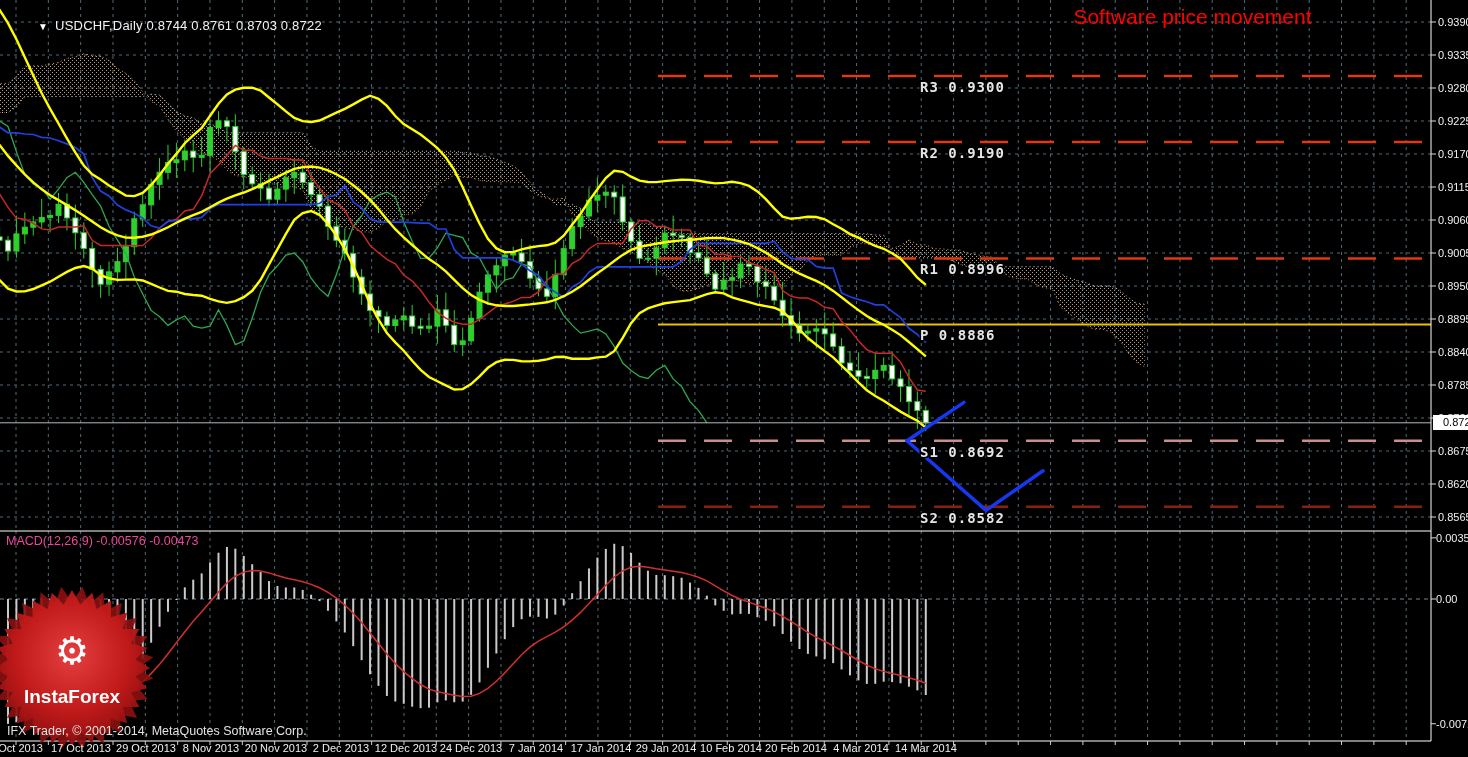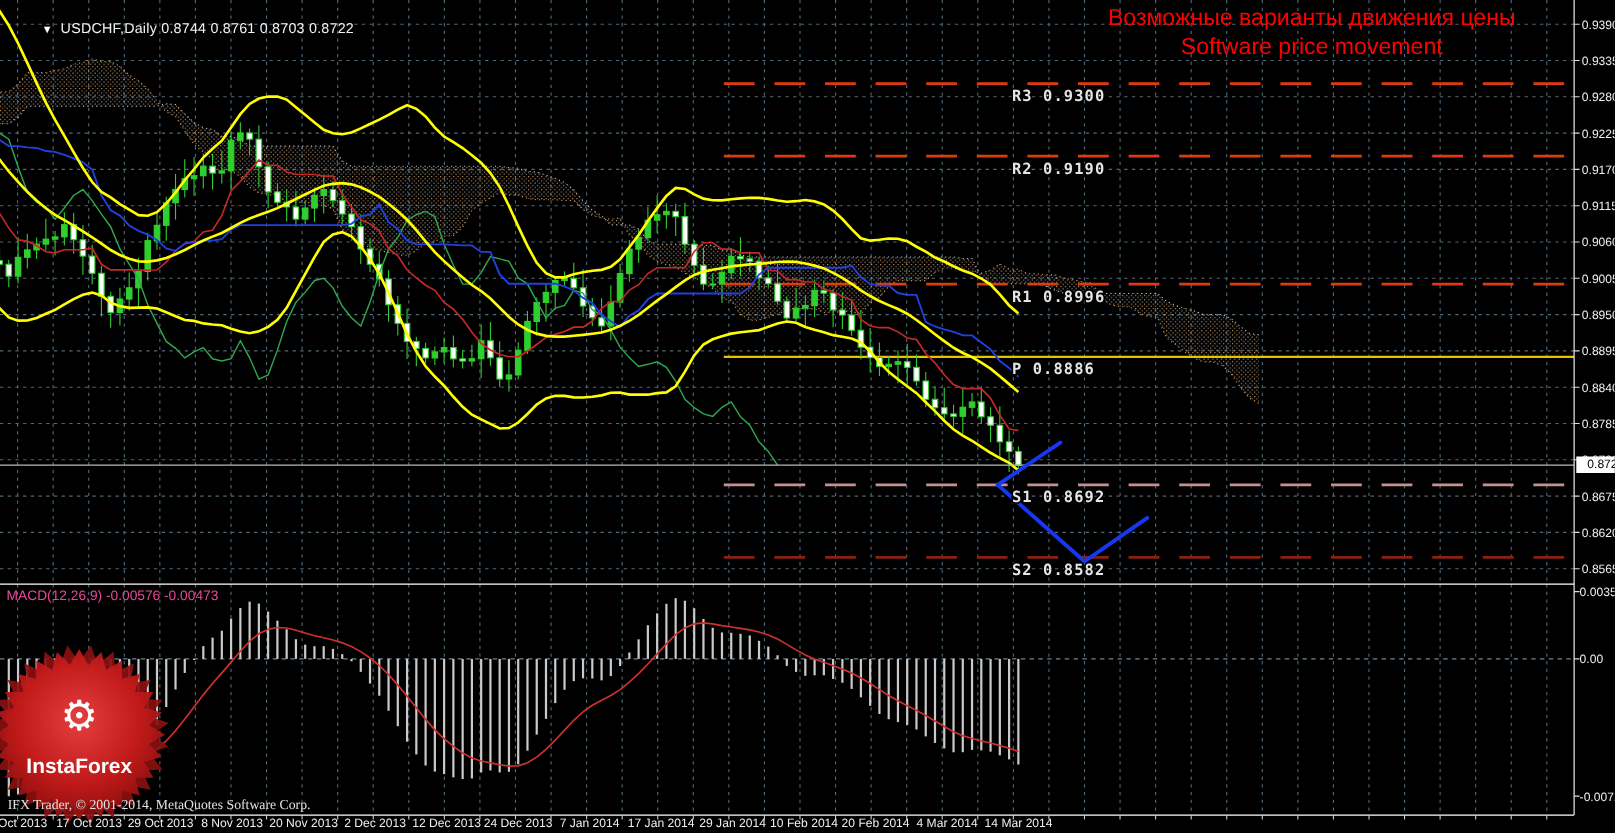--- a/index.html
+++ b/index.html
@@ -3,21 +3,21 @@
 <meta charset="utf-8">
 <style>
   html,body{margin:0;padding:0;background:#000;width:1468px;height:757px;overflow:hidden;}
   #stage{position:relative;width:1468px;height:757px;background:#000;font-family:"Liberation Sans",sans-serif;}
   #chart-svg{position:absolute;left:0;top:0;z-index:1;}
   .ovl{position:absolute;z-index:5;white-space:nowrap;}
   #title-bar{left:6px;top:18px;color:#F2F2F2;font-size:13px;letter-spacing:.2px;margin-left:32px;}
   #title-bar .dd{display:inline-block;font-size:10px;margin-right:7px;color:#FFF;}
   #annotation{left:995px;top:4px;width:395px;text-align:center;color:#FF0000;font-size:21px;line-height:26px;z-index:5;}
   #macd-label{left:6px;top:534px;color:#ec4899;font-size:12.5px;}
-  #copyright{left:7px;top:724px;color:#E2E2E2;font-size:12.5px;z-index:7;font-family:Liberation Serif, serif;}
+  #copyright{left:7px;top:724px;color:#E2E2E2;font-size:12.5px;z-index:7;}
   #price-tag{left:1433px;top:415px;width:33px;height:15px;background:#FFFFFF;color:#000;font-size:11px;line-height:15px;padding-left:10px;z-index:6;}
 </style>
 </head>
 <body>
 
 <div id="stage">
   <svg id="chart-svg" width="1468" height="757">
       <defs>
         <clipPath id="cm">
           <rect x="0" y="0" width="1431" height="531"></rect>
@@ -615,21 +615,20 @@
         <text x="920" y="274.4" font-family="DejaVu Sans Mono" font-size="14px" font-weight="bold" fill="#E5E5E5" stroke="#000" stroke-width="3" paint-order="stroke" letter-spacing="1">R1 0.8996</text>
         <text x="920" y="340.4" font-family="DejaVu Sans Mono" font-size="14px" font-weight="bold" fill="#E5E5E5" stroke="#000" stroke-width="3" paint-order="stroke" letter-spacing="1">P 0.8886</text>
         <text x="920" y="456.79999999999984" font-family="DejaVu Sans Mono" font-size="14px" font-weight="bold" fill="#E5E5E5" stroke="#000" stroke-width="3" paint-order="stroke" letter-spacing="1">S1 0.8692</text>
         <text x="920" y="522.8" font-family="DejaVu Sans Mono" font-size="14px" font-weight="bold" fill="#E5E5E5" stroke="#000" stroke-width="3" paint-order="stroke" letter-spacing="1">S2 0.8582</text>
       </g>
     </svg>
 
   <div id="title-bar" class="ovl"><span class="dd">▼</span><span>USDCHF,Daily  0.8744 0.8761 0.8703 0.8722</span></div>
 
   <div id="annotation" class="ovl">
-    <div>Возможные варианты движения цены</div>
     <div>Software price movement</div>
   </div>
 
   <div id="macd-label" class="ovl">MACD(12,26,9) -0.00576 -0.00473</div>
 
   <div id="copyright" class="ovl">IFX Trader, © 2001-2014, MetaQuotes Software Corp.</div>
 
   <div id="price-tag" class="ovl">0.8722</div>
 </div>
 

